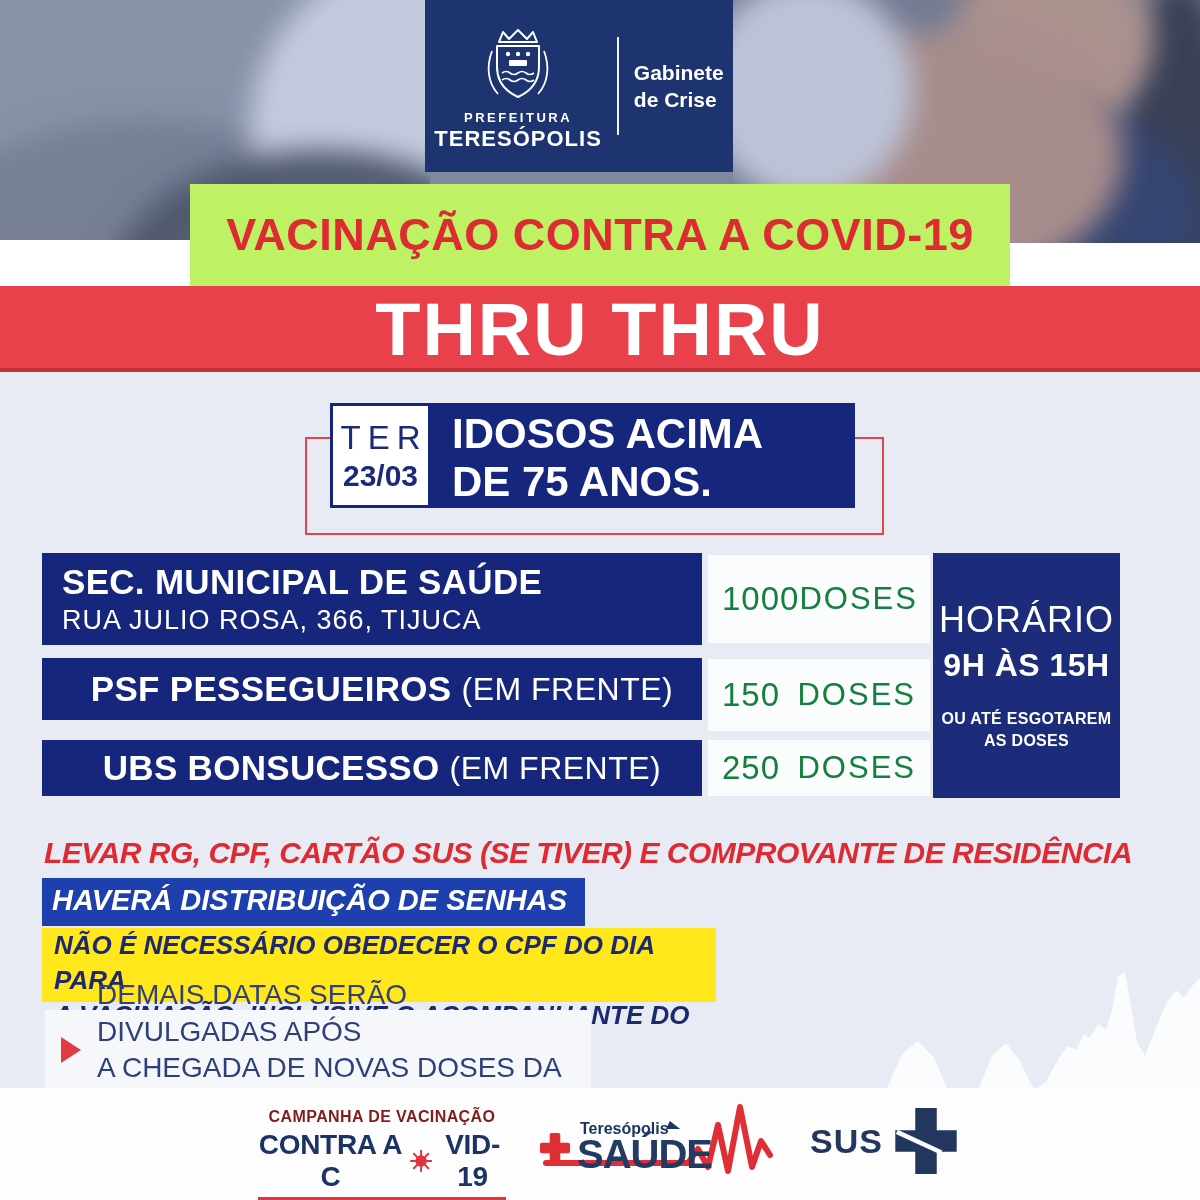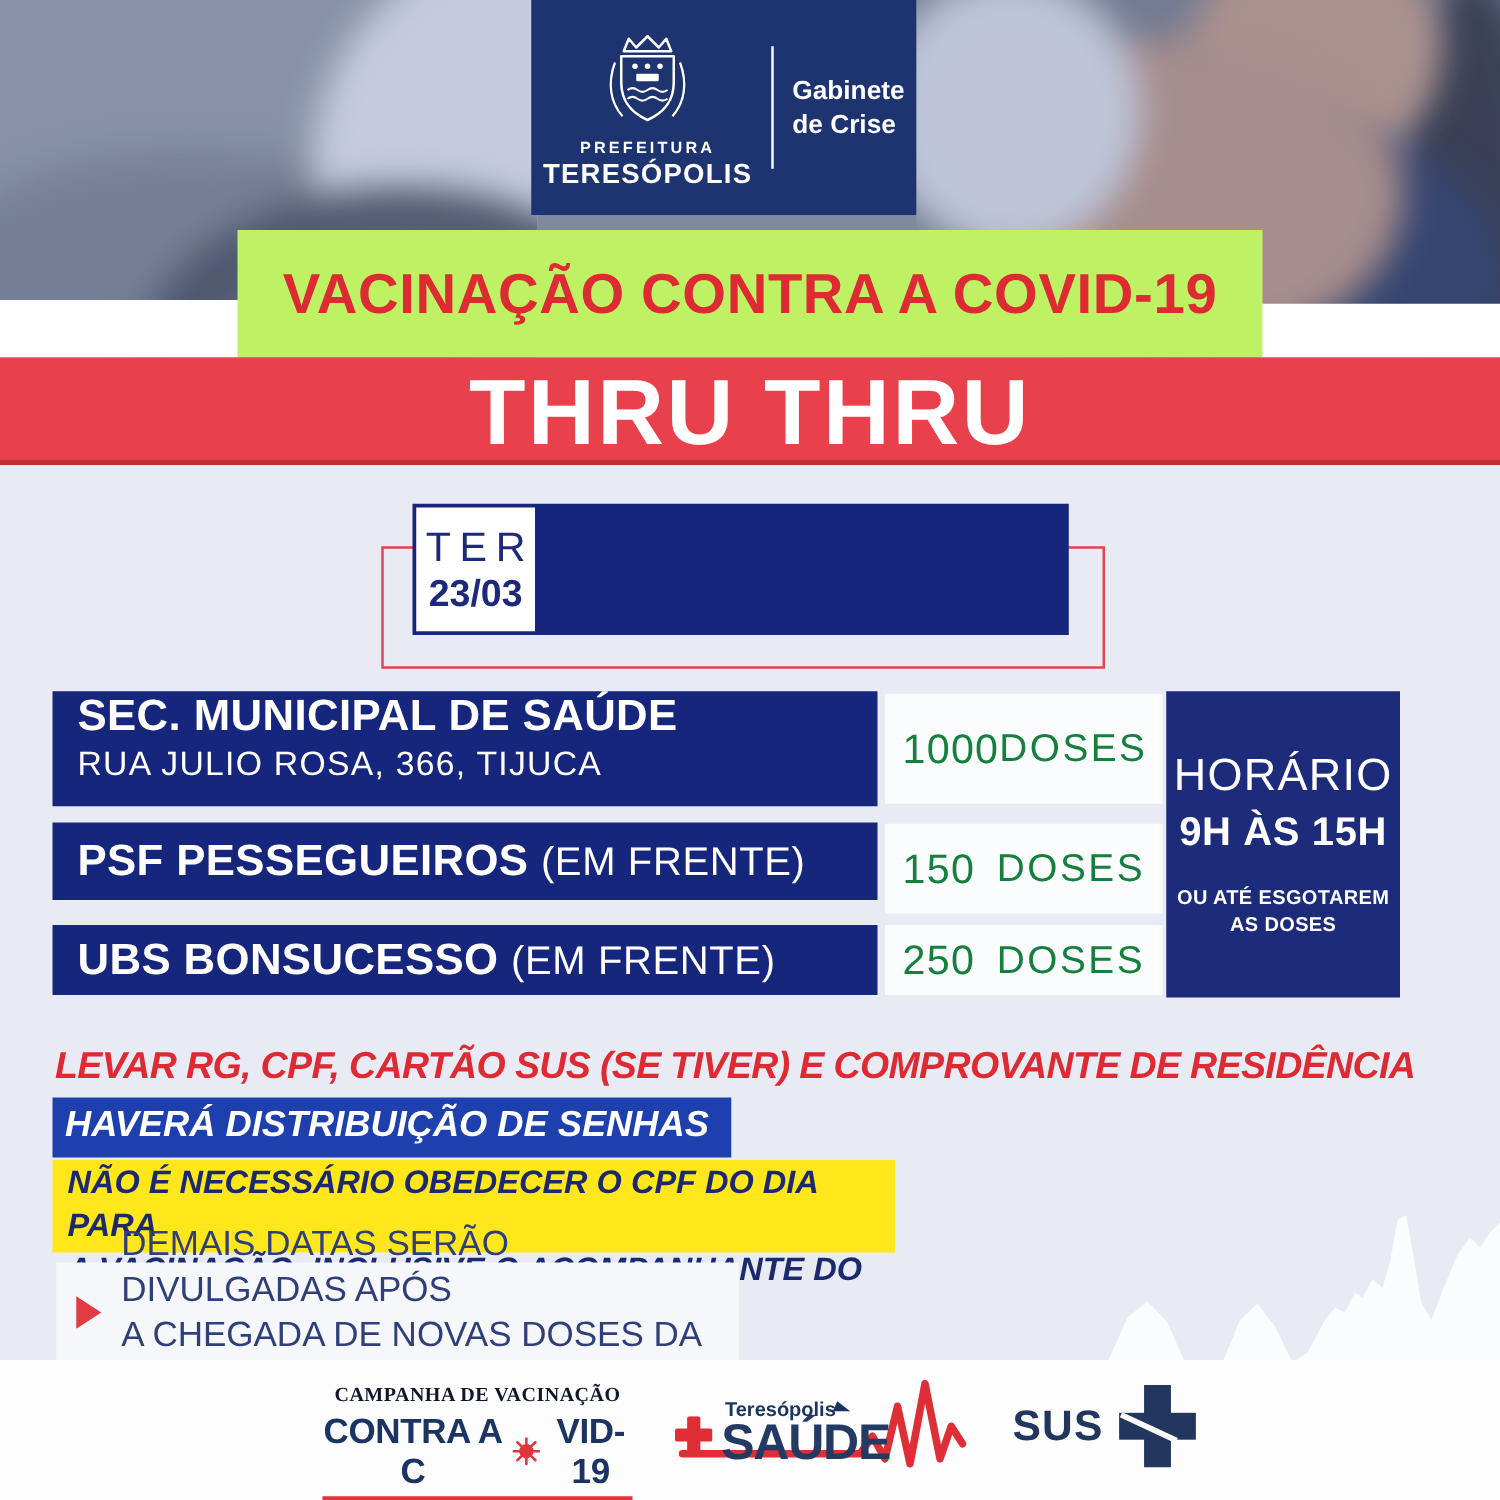--- a/index.html
+++ b/index.html
@@ -52,21 +52,21 @@
   .schedule-box{position:absolute;left:330px;top:403px;width:525px;height:105px;background:#16267c;display:flex;}
   .date-box{
     width:95px;margin:3px 0 3px 3px;background:#ffffff;color:#1d2a7c;
     display:flex;flex-direction:column;align-items:center;justify-content:center;
   }
   .date-day{font-size:33px;font-weight:400;letter-spacing:7px;padding-left:7px;}
   .date-num{font-size:30px;font-weight:800;margin-top:2px;}
   .audience{color:#fff;font-weight:800;font-size:42px;line-height:1.14;padding:7px 0 0 24px;}
   
   .loc-blue{position:absolute;left:42px;width:660px;background:#16267c;color:#ffffff;
-    display:flex;flex-direction:column;padding-left:20px;box-sizing:border-box;}
+    display:flex;flex-direction:column;justify-content:center;padding-left:20px;box-sizing:border-box;}
   .loc-white{position:absolute;left:708px;width:222px;background:#fbfcfe;color:#15803d;
     display:flex;align-items:center;justify-content:space-between;padding:0 14px;box-sizing:border-box;}
   .row1-blue{top:553px;height:92px;}
   .row1-white{top:555px;height:88px;}
   .row2-blue{top:658px;height:62px;flex-direction:row;align-items:center;}
   .row2-white{top:659px;height:72px;}
   .row3-blue{top:740px;height:56px;flex-direction:row;align-items:center;}
   .row3-white{top:740px;height:56px;}
   .loc-title{font-size:35px;font-weight:800;letter-spacing:.3px;}
   .loc-sub{font-size:27px;font-weight:400;letter-spacing:1px;margin-top:3px;}
@@ -89,21 +89,21 @@
     font-weight:700;font-style:italic;font-size:26px;line-height:1.35;
     display:flex;flex-direction:column;padding-left:12px;box-sizing:border-box;}
   .dates-box{position:absolute;left:45px;top:1010px;width:546px;height:80px;background:#f6f7fa;
     display:flex;align-items:center;gap:16px;padding-left:16px;box-sizing:border-box;
     color:#2e3f7a;font-size:28px;line-height:1.3;}
   .tri-icon{width:0;height:0;border-left:20px solid #e23b42;border-top:13px solid transparent;border-bottom:13px solid transparent;flex:0 0 auto;}
   
   .mountains{position:absolute;left:828px;top:946px;width:372px;height:144px;}
   .footer-band{position:absolute;left:0;top:1088px;width:1200px;height:112px;background:#fdfdfe;}
   .campaign-logo{position:absolute;left:252px;top:1108px;width:260px;text-align:center;}
-  .campaign-top{color:#0f172a;font-weight:700;font-size:16px;letter-spacing:.4px;font-family:Liberation Serif, serif;}
+  .campaign-top{color:#7f1d1d;font-weight:700;font-size:16px;letter-spacing:.4px;}
   .campaign-main{color:#1c3464;font-weight:800;font-size:28px;letter-spacing:-.3px;margin-top:3px;
     display:flex;align-items:center;justify-content:center;}
   .virus-icon{display:inline-block;margin:0 1px;}
   .campaign-rule{height:3px;background:#e0353c;margin:4px 6px 6px;}
   .saude-logo{position:absolute;left:540px;top:1103px;width:235px;height:92px;}
   .saude-cross{position:absolute;left:0;top:30px;}
   .saude-city{position:absolute;left:40px;top:17px;color:#1c3464;font-weight:700;font-size:16px;}
   .saude-flag{position:absolute;left:128px;top:18px;width:0;height:0;
     border-left:14px solid #1c3464;border-top:8px solid transparent;transform:skewX(-25deg);}
   .saude-name{position:absolute;left:37px;top:29px;color:#233a62;font-weight:800;font-size:40px;letter-spacing:-1px;}
@@ -172,20 +172,24 @@
 <div class="drive-banner">
   <div class="drive-text">THRU THRU</div>
 </div>
 
 <div class="schedule-frame"></div>
 <div class="schedule-box">
   <div class="date-box">
     <div class="date-day">TER</div>
     <div class="date-num">23/03</div>
   </div>
+  <div class="audience">
+    <div>IDOSOS ACIMA</div>
+    <div>DE 75 ANOS.</div>
+  </div>
 </div>
 
 <div class="loc-blue row1-blue">
   <div class="loc-title">SEC. MUNICIPAL DE SAÚDE</div>
   <div class="loc-sub">RUA JULIO ROSA, 366, TIJUCA</div>
 </div>
 <div class="loc-white row1-white">
   <span class="doses-num">1000</span>
   <span class="doses-label">DOSES</span>
 </div>

